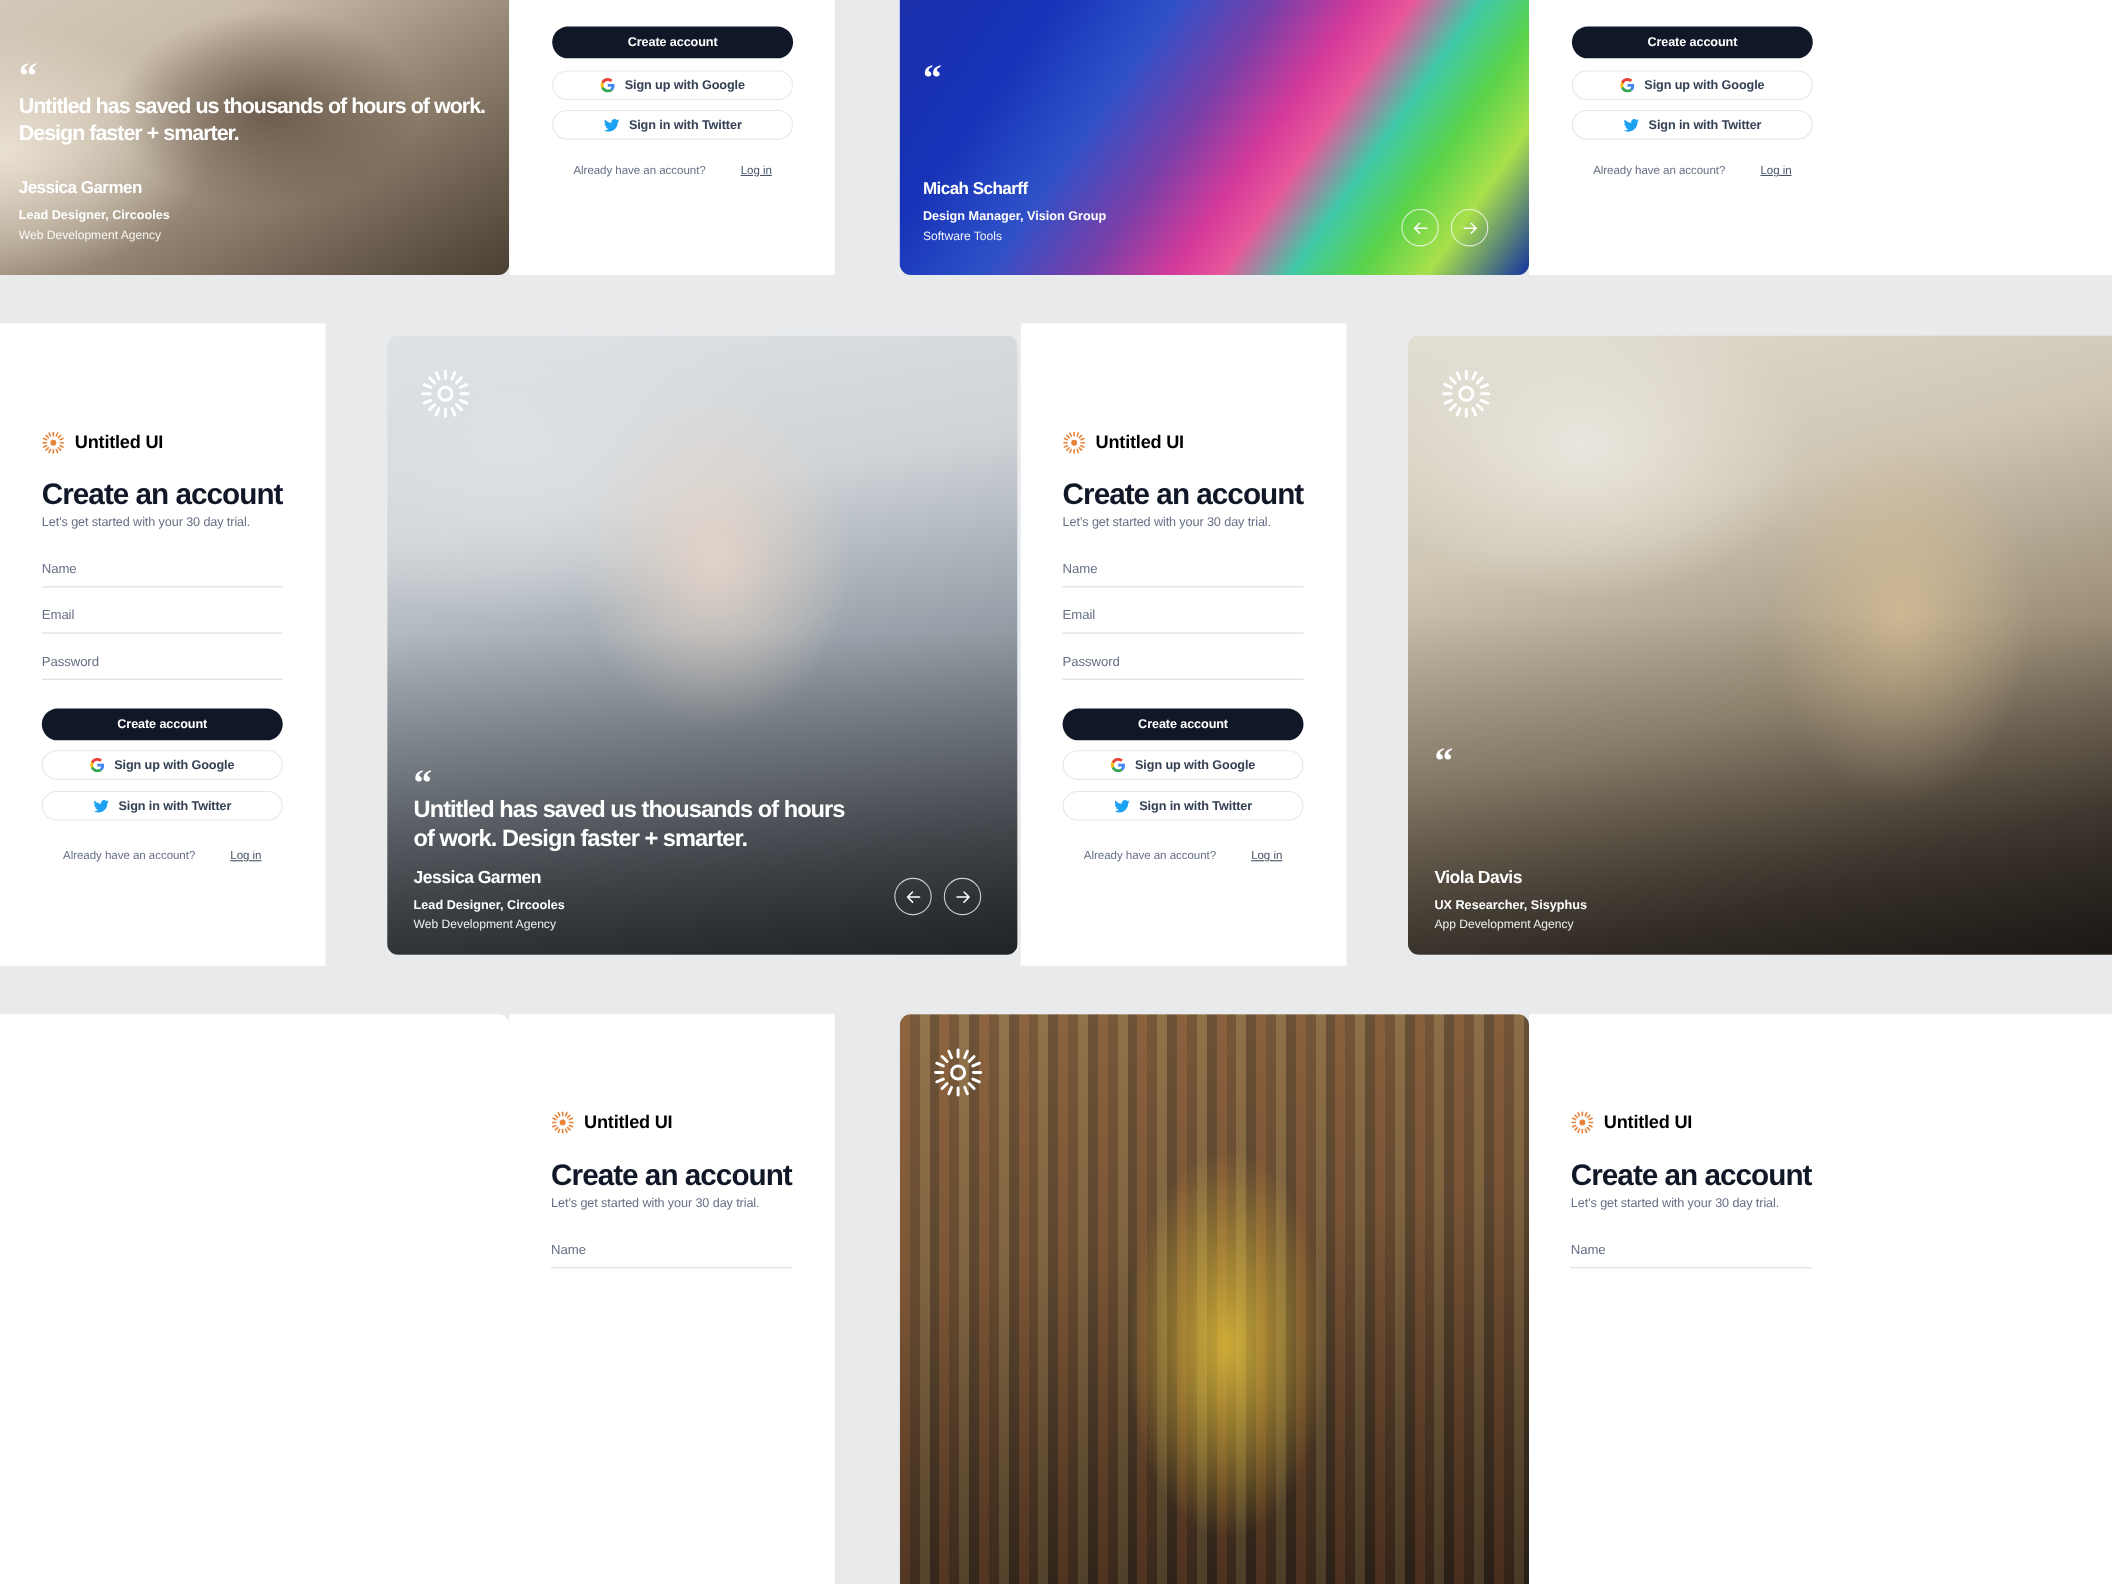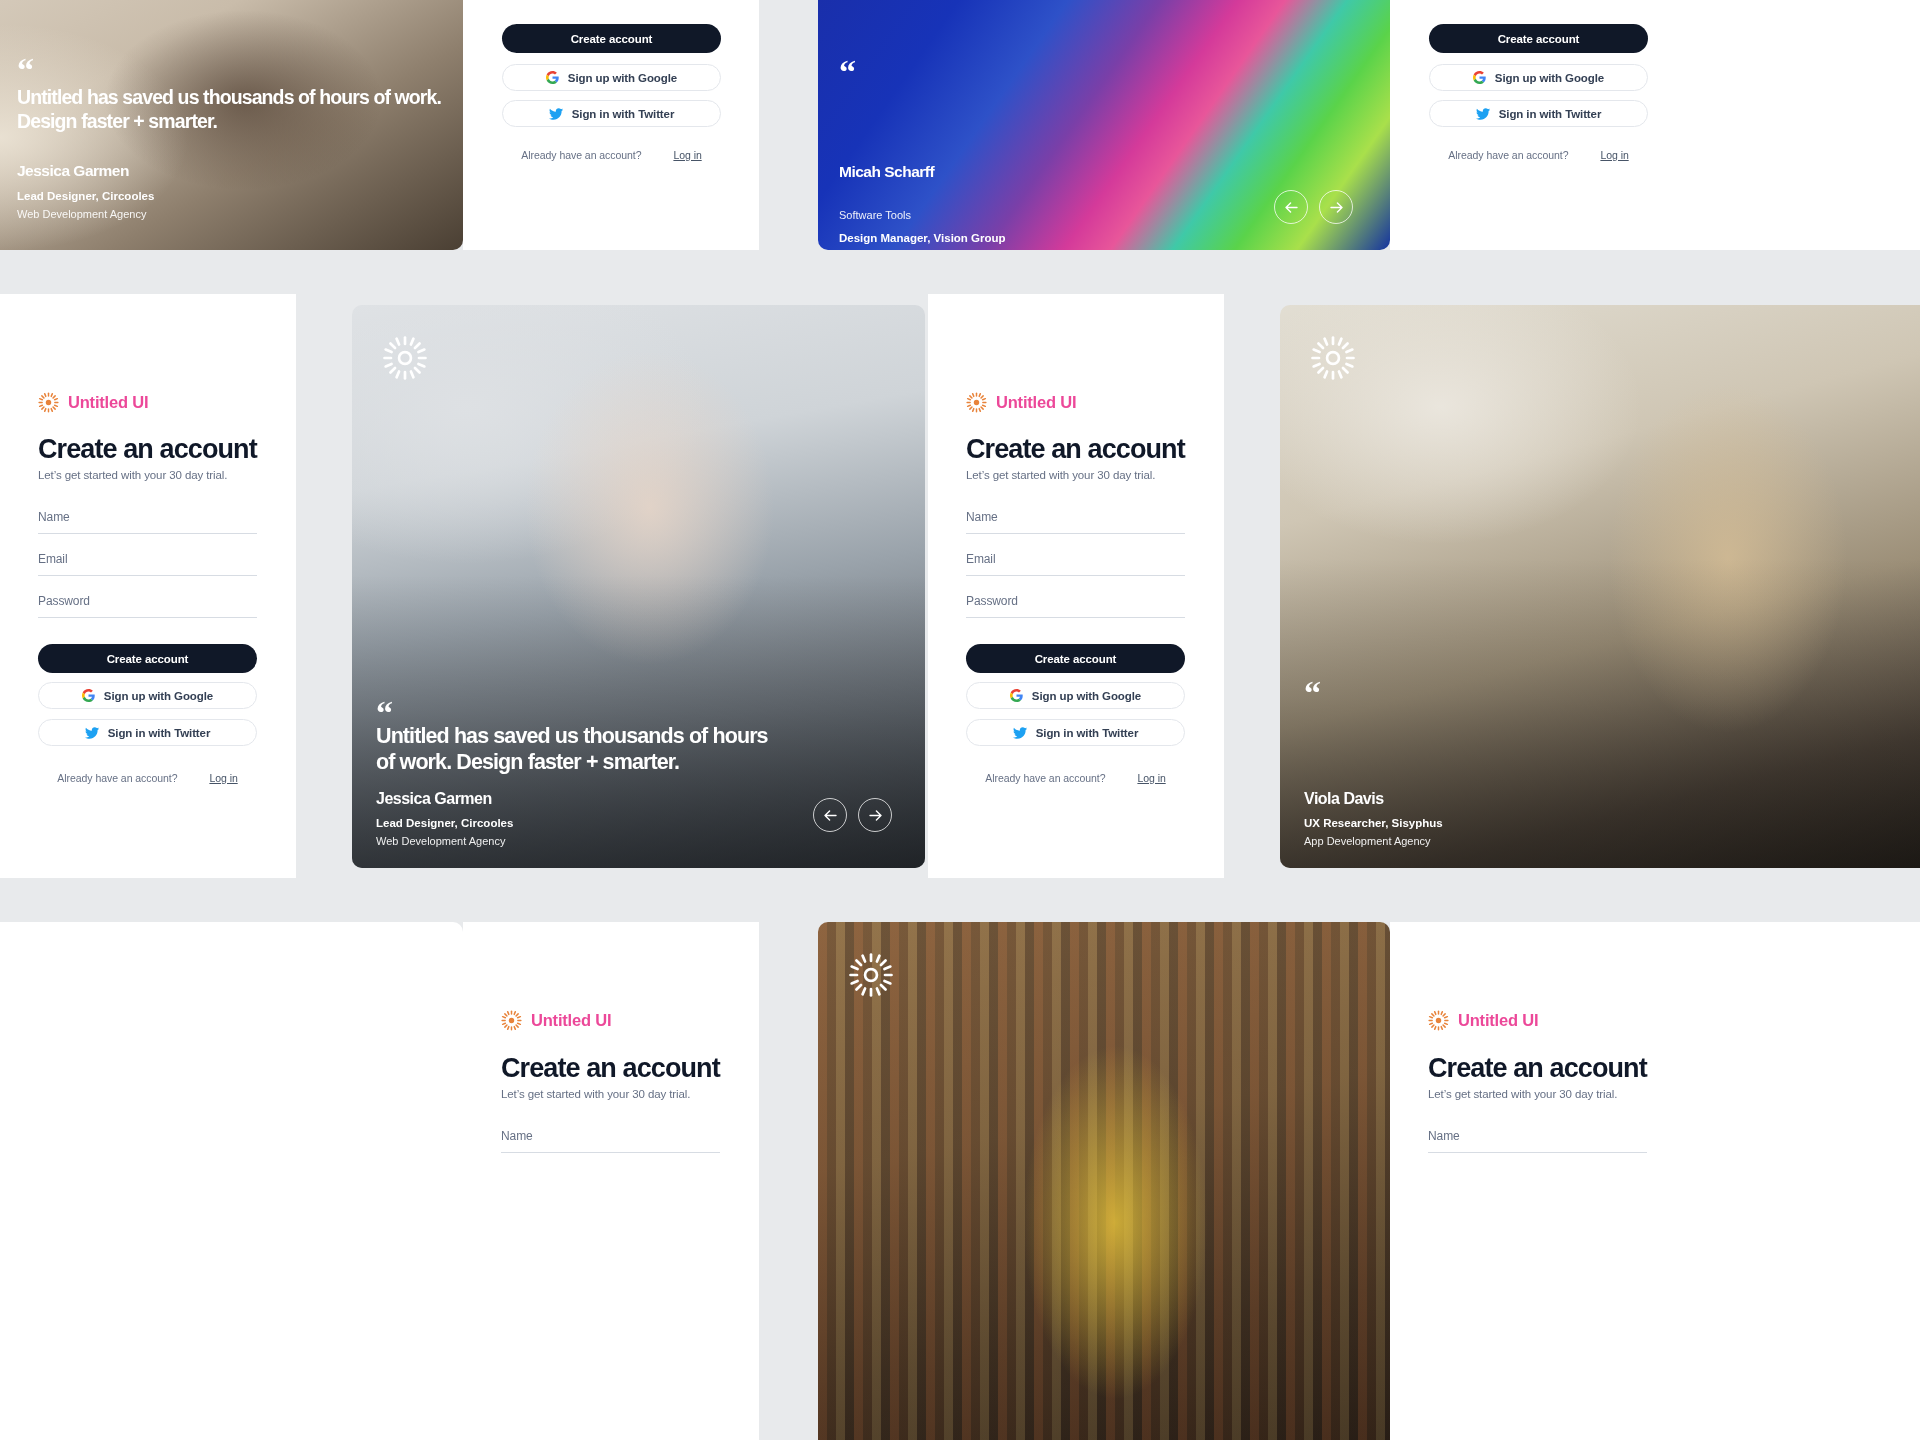--- a/index.html
+++ b/index.html
@@ -13,21 +13,21 @@
 
   
   .card { position: absolute; background: #ffffff; overflow: hidden; }
 
   
   .signup { display: flex; flex-direction: column; }
   .brand { display: flex; align-items: center; gap: 9px; }
   .brand-mark { width: 21px; height: 21px; position: relative; flex: 0 0 auto; }
   .brand-mark svg { display: block; }
   .brand-name {
-    font-size: 16.5px; font-weight: 700; color: #ec4899; letter-spacing: -0.2px;
+    font-size: 16.5px; font-weight: 700; color: #000000; letter-spacing: -0.2px;
     white-space: nowrap;
   }
   .title {
     font-size: 27px; font-weight: 700; color: #101828;
     letter-spacing: -0.9px; white-space: nowrap; line-height: 1.15;
   }
   .subtitle { font-size: 11.5px; color: #667085; letter-spacing: -0.1px; white-space: nowrap; }
 
   .field { border-bottom: 1px solid #d7dce3; padding-bottom: 9px; }
   .field-label { font-size: 12px; color: #667085; letter-spacing: -0.1px; }
@@ -149,21 +149,21 @@
         <span>Already have an account?</span>
         <a href="#">Log in</a>
       </div>
     </div>
 
   </div>
 
   <div class="card ph-rainbow" style="left:818px; top:-43px; width:572px; height:293px; border-radius:0 0 10px 10px;">
     <div class="quote-mark" style="position:absolute; left:21px; top:105px;">“</div>
     <div class="author-name" style="position:absolute; left:21px; top:206px; font-size:15.5px;">Micah Scharff</div>
-    <div class="author-role" style="position:absolute; left:21px; top:234px; font-size:11.5px;margin-top:41px;">Design Manager, Vision Group</div>
+    <div class="author-role" style="position:absolute; left:21px; top:234px; font-size:11.5px;">Design Manager, Vision Group</div>
     <div class="author-company" style="position:absolute; left:21px; top:252px; font-size:11px;">Software Tools</div>
     <div class="nav-arrows" style="left:456px; top:233px;">
       <button class="arrow-btn">
         <svg width="13" height="11" viewBox="0 0 14 12">
             <path d="M13 6H1M6 1L1 6l5 5" stroke="#fff" stroke-width="1.5" fill="none" stroke-linecap="round" stroke-linejoin="round"></path>
           </svg>
       </button>
       <button class="arrow-btn">
         <svg width="13" height="11" viewBox="0 0 14 12">
             <path d="M1 6h12M8 1l5 5-5 5" stroke="#fff" stroke-width="1.5" fill="none" stroke-linecap="round" stroke-linejoin="round"></path>

